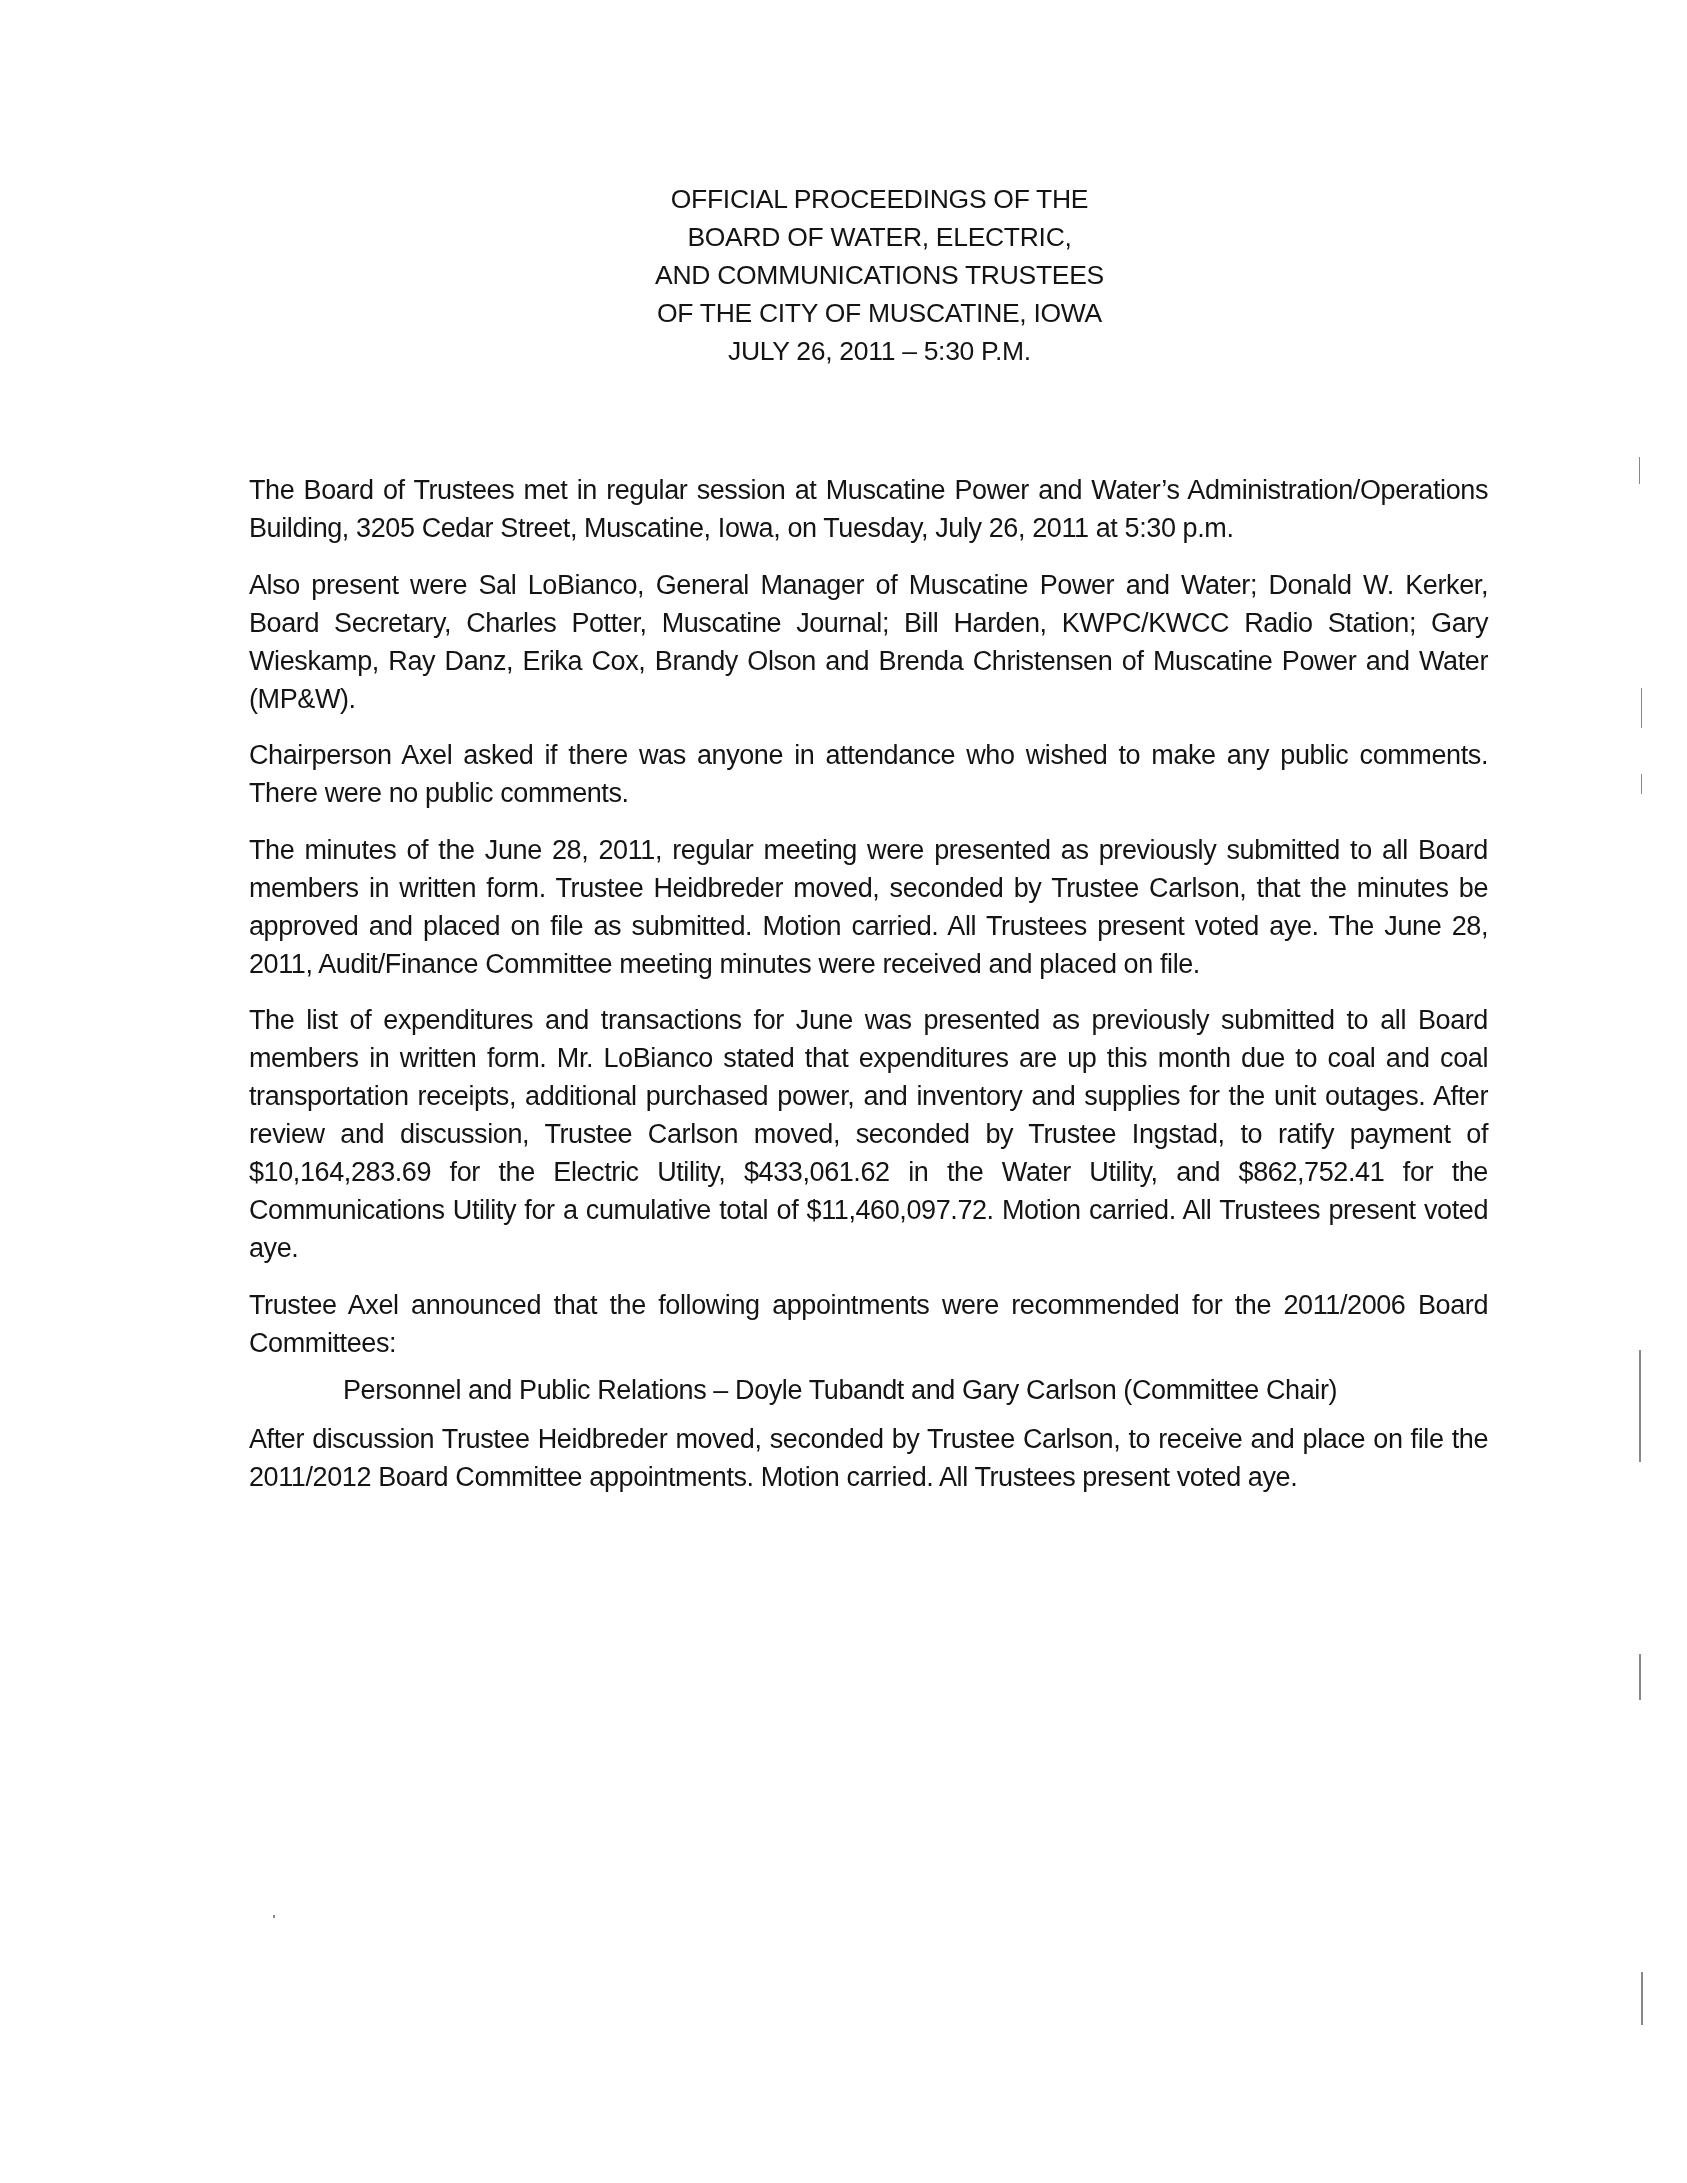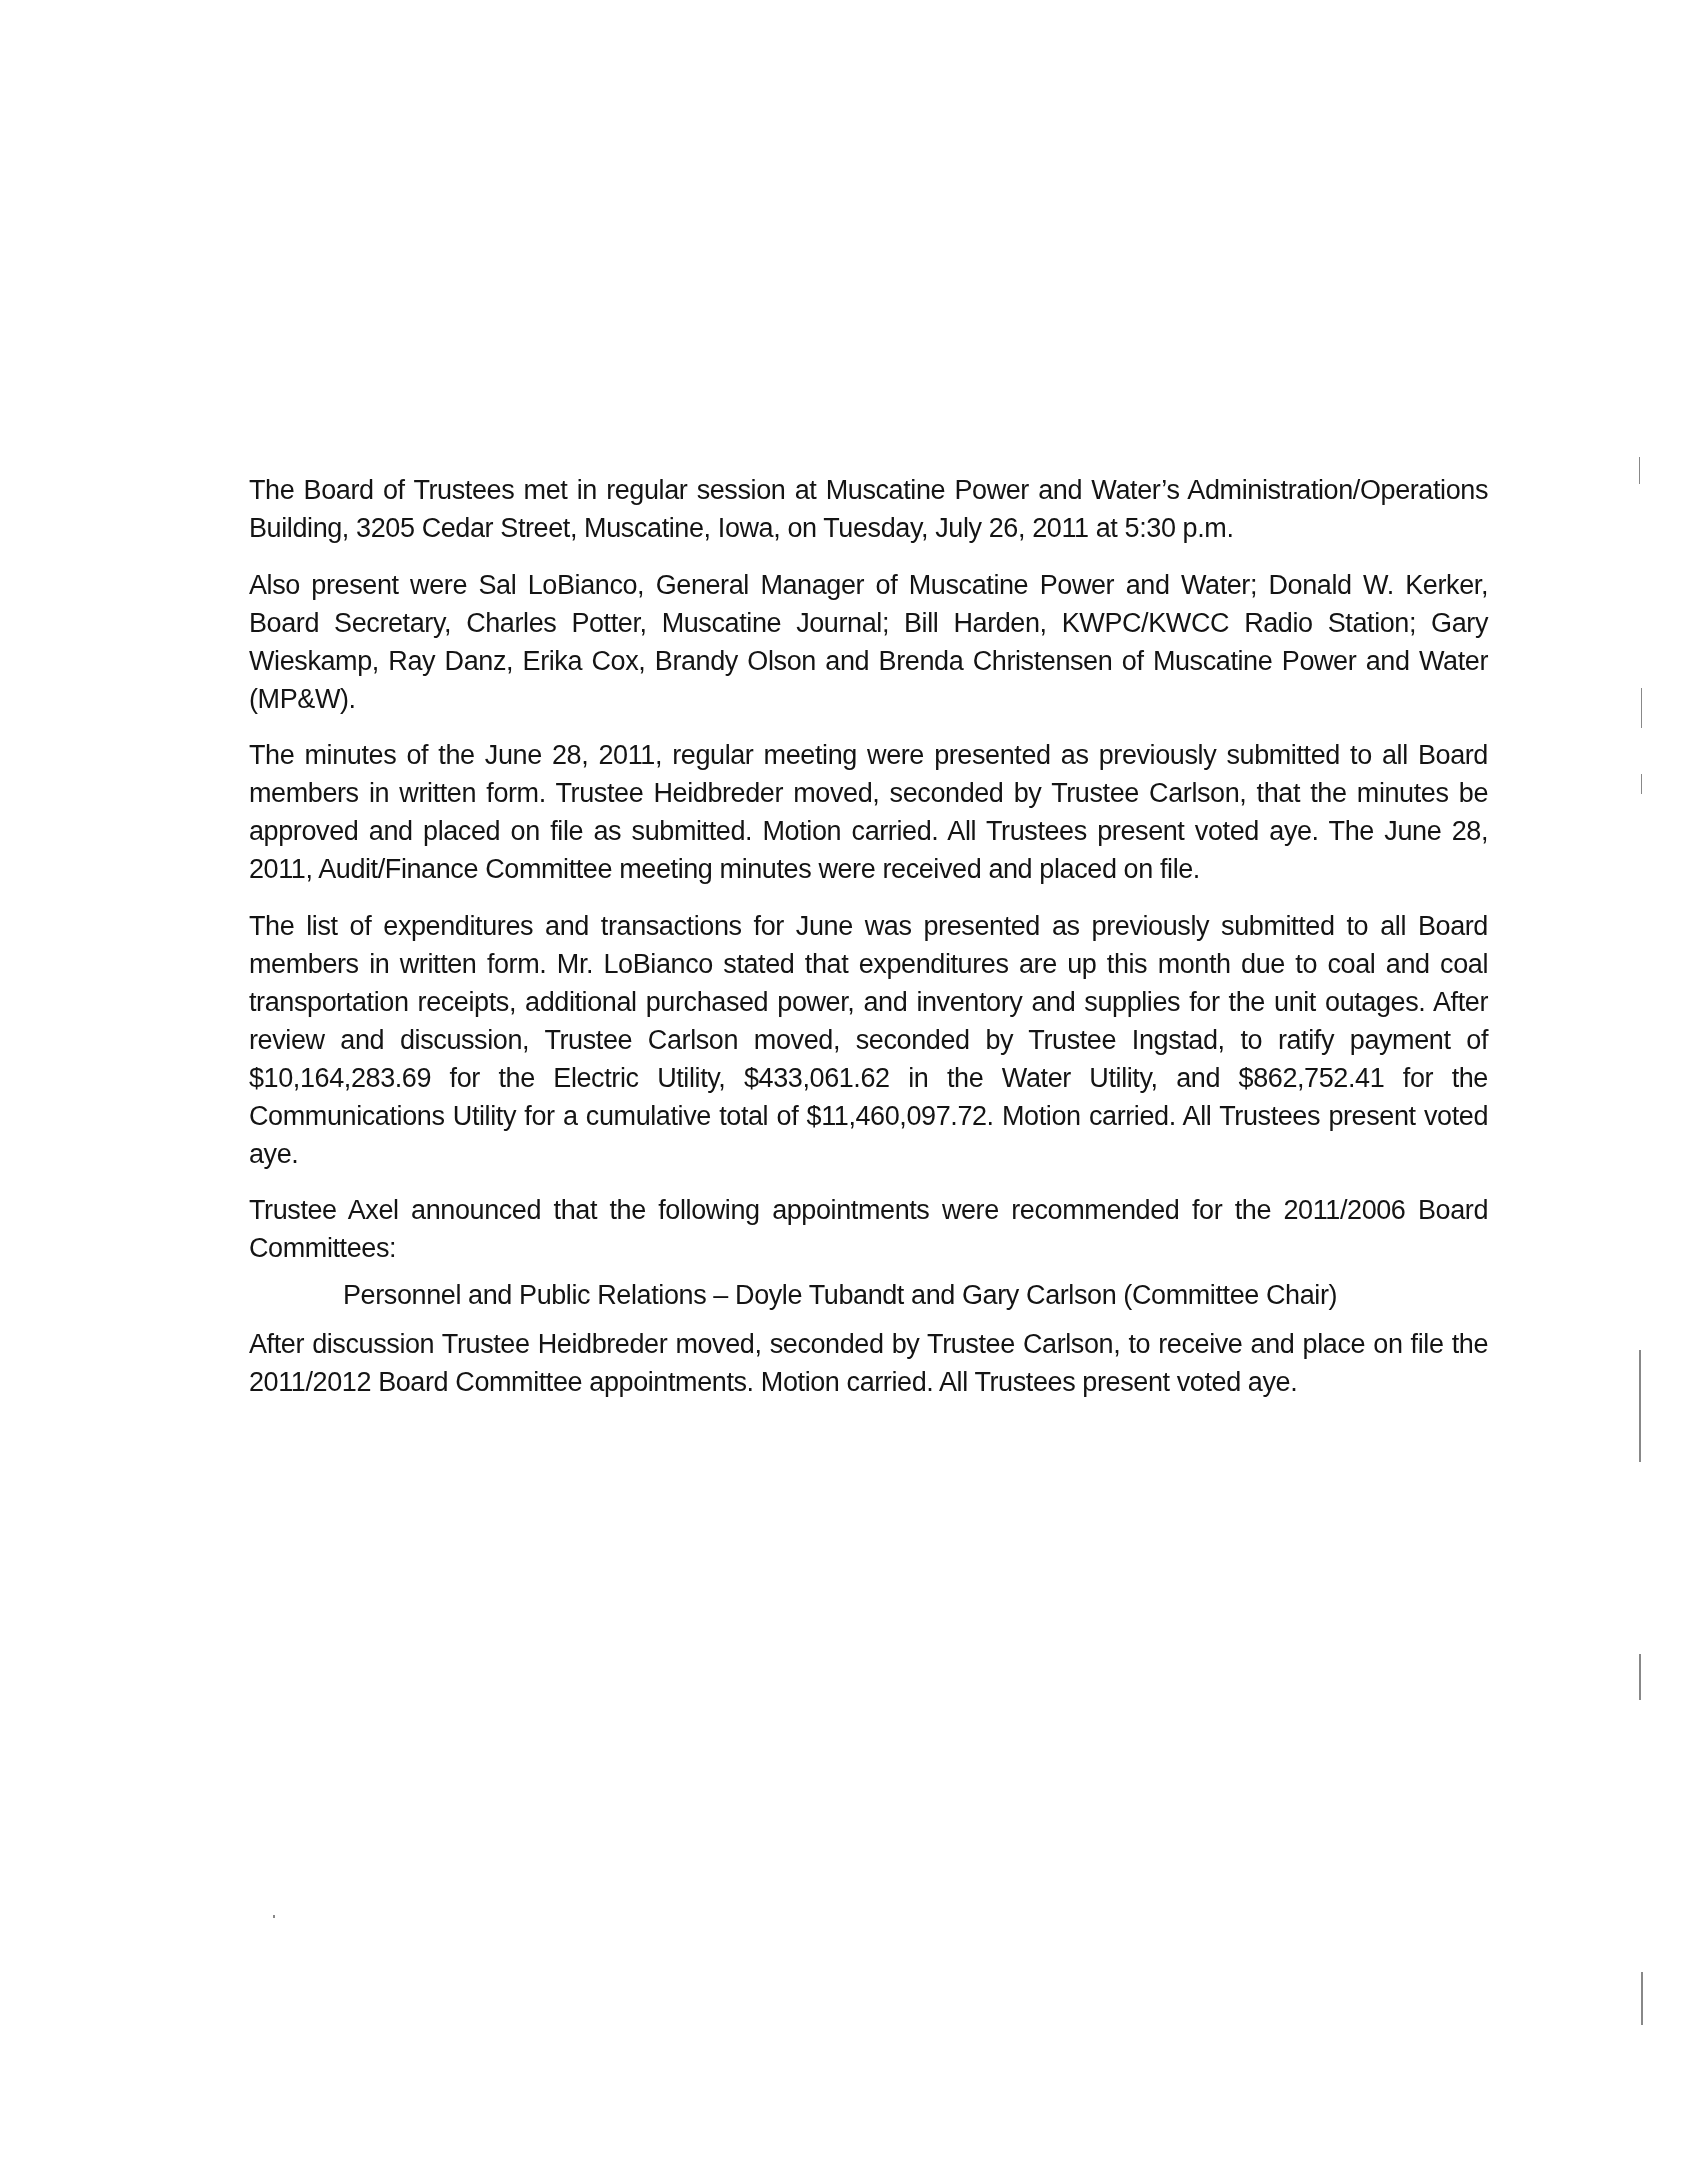--- a/index.html
+++ b/index.html
@@ -22,24 +22,32 @@
   .para.tight { margin-bottom: 9.3px; }
   .committee-list { margin: 8px 0 4px 0; padding: 0; list-style: none; }
   .committee-item { margin: 0 0 11.2px 94px; white-space: nowrap; }
   .speck { position: absolute; background: #888; }
 </style>
 </head>
 <body>
 
 <div class="page">
 
+  <div class="title-block">
+    <span class="title-line">OFFICIAL PROCEEDINGS OF THE</span>
+    <span class="title-line">BOARD OF WATER, ELECTRIC,</span>
+    <span class="title-line">AND COMMUNICATIONS TRUSTEES</span>
+    <span class="title-line">OF THE CITY OF MUSCATINE, IOWA</span>
+    <span class="title-line">JULY 26, 2011 – 5:30 P.M.</span>
+  </div>
 
   <div class="body-block">
     <p class="para">The Board of Trustees met in regular session at Muscatine Power and Water’s Administration/Operations Building, 3205 Cedar Street, Muscatine, Iowa, on Tuesday, July 26, 2011 at 5:30 p.m.</p>
     <p class="para">Also present were Sal LoBianco, General Manager of Muscatine Power and Water; Donald W. Kerker, Board Secretary, Charles Potter, Muscatine Journal; Bill Harden, KWPC/KWCC Radio Station; Gary Wieskamp, Ray Danz, Erika Cox, Brandy Olson and Brenda Christensen of Muscatine Power and Water (MP&amp;W).</p>
+    <p class="para">Chairperson Axel asked if there was anyone in attendance who wished to make any public comments.  There were no public comments.</p>
     <p class="para">The minutes of the June 28, 2011, regular meeting were presented as previously submitted to all Board members in written form.  Trustee Heidbreder moved, seconded by Trustee Carlson, that the minutes be approved and placed on file as submitted.  Motion carried.  All Trustees present voted aye.  The June 28, 2011, Audit/Finance Committee meeting minutes were received and placed on file.</p>
     <p class="para">The list of expenditures and transactions for June was presented as previously submitted to all Board members in written form.  Mr. LoBianco stated that expenditures are up this month due to coal and coal transportation receipts, additional purchased power, and inventory and supplies for the unit outages.  After review and discussion, Trustee Carlson moved, seconded by Trustee Ingstad, to ratify payment of $10,164,283.69 for the Electric Utility, $433,061.62 in the Water Utility, and $862,752.41 for the Communications Utility for a cumulative total of $11,460,097.72.  Motion carried.  All Trustees present voted aye.</p>
     <p class="para tight">Trustee Axel announced that the following appointments were recommended for the 2011/2006 Board Committees:</p>
 
     <ul class="committee-list">
       <li class="committee-item">Personnel and Public Relations – Doyle Tubandt and Gary Carlson (Committee Chair)</li>
     </ul>
 
     <p class="para">After discussion Trustee Heidbreder moved, seconded by Trustee Carlson, to receive and place on file the 2011/2012 Board Committee appointments.   Motion carried.   All Trustees present voted aye.</p>
   </div>

